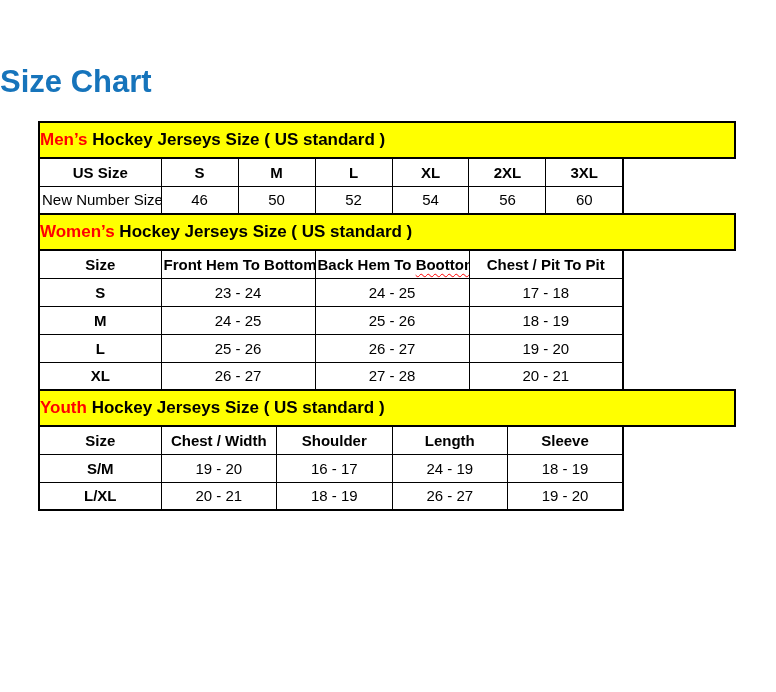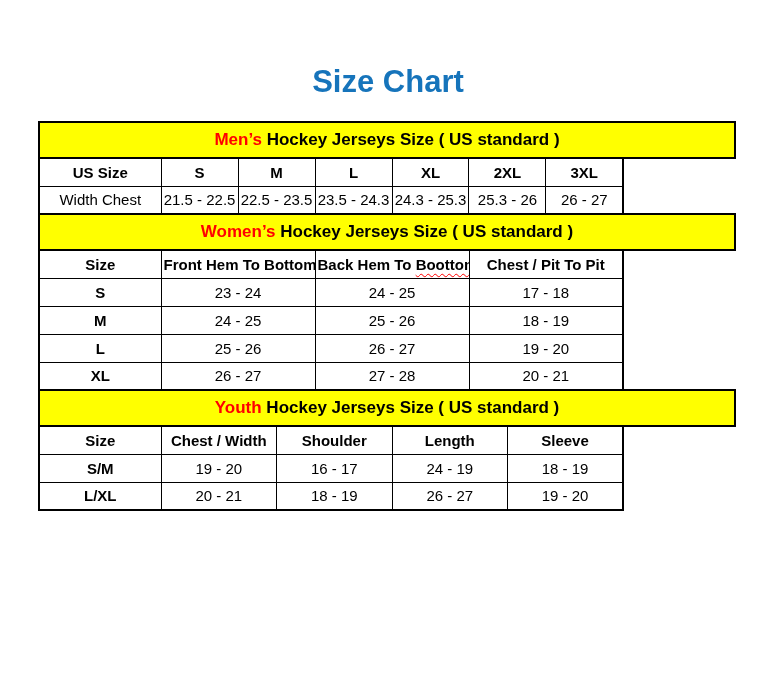--- a/index.html
+++ b/index.html
@@ -14,41 +14,40 @@
     background:#ffffff;
     font-family:"Liberation Sans", sans-serif;
     color:#000;
     position:relative;
     overflow:hidden;
   }
   .page-title{
     position:absolute;
     top:64px;left:0;width:776px;
     margin:0;
-    text-align:center;
+    text-align:left;
     font-size:31px;
     font-weight:700;
     color:var(--title-blue);
     letter-spacing:0px;
   }
   .chart-wrap{
     position:absolute;
     left:38px;top:121px;
     width:698px;
   }
   .section{margin-top:-2px;}
   .section:first-child{margin-top:0;}
   .banner{
     box-sizing:border-box;
     height:38px;
     background:var(--banner-yellow);
     border:2px solid var(--border-black);
     display:flex;
     align-items:center;
-    justify-content:center;
     font-size:17px;
     font-weight:700;
     white-space:pre-wrap;
   }
   .banner-em{color:var(--emphasis-red);}
   table.size-table{
     width:586px;
     border-collapse:collapse;
     table-layout:fixed;
     border:2px solid var(--border-black);
@@ -102,27 +101,27 @@
             <th>S</th>
             <th>M</th>
             <th>L</th>
             <th>XL</th>
             <th>2XL</th>
             <th>3XL</th>
           </tr>
         </thead>
         <tbody>
           <tr>
-            <td>Width Chest</td>
-            <td>21.5 - 22.5</td>
-            <td>22.5 - 23.5</td>
-            <td>23.5 - 24.3</td>
-            <td>24.3 - 25.3</td>
-            <td>25.3 - 26</td>
-            <td>26 - 27</td>
+            <td>New Number Size</td>
+            <td>46</td>
+            <td>50</td>
+            <td>52</td>
+            <td>54</td>
+            <td>56</td>
+            <td>60</td>
           </tr>
         </tbody>
       </table>
     </div>
     <div class="section">
       <div class="banner"><span class="banner-em">Women’s</span><span class="banner-text"> Hockey Jerseys Size ( US standard )</span></div>
       <table class="size-table">
         <colgroup>
           <col style="width: 20.9%;">
           <col>

